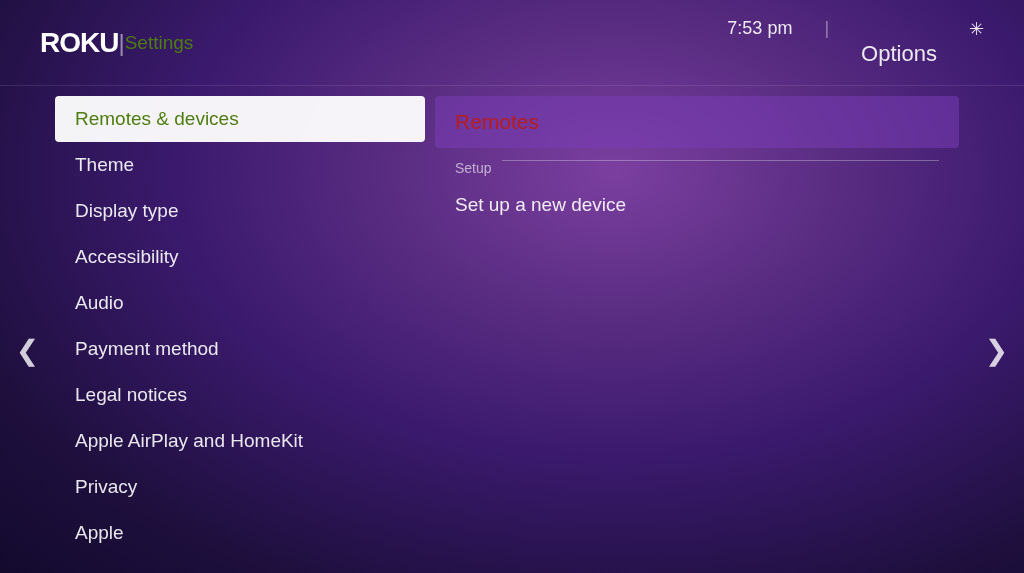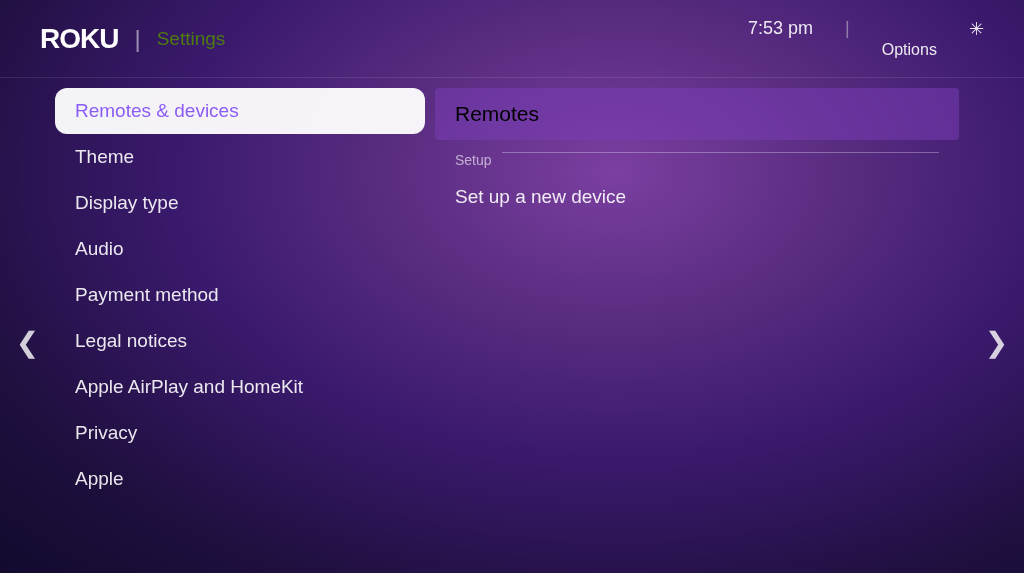--- a/index.html
+++ b/index.html
@@ -21,21 +21,20 @@
       display: flex;
       align-items: center;
       justify-content: space-between;
       padding: 18px 40px 18px 40px;
       border-bottom: 1px solid rgba(255,255,255,0.1);
     }
 
     .header-left {
       display: flex;
       align-items: center;
-      gap: 16px;
     }
 
     .roku-logo {
       font-size: 28px;
       font-weight: 900;
       color: white;
       letter-spacing: -1px;
     }
 
     .header-divider {
@@ -56,21 +55,21 @@
       gap: 32px;
       color: rgba(255,255,255,0.9);
       font-size: 18px;
     }
 
     .header-pipe {
       color: rgba(255,255,255,0.4);
     }
 
     .options-label {
-      font-size: 16px;
+      font-size: 22px;
       margin-top: 23px;
     }
 
     .options-asterisk {
       font-size: 18px;
     }
 
     .main-content {
       display: flex;
       height: calc(573px - 65px);
@@ -98,39 +97,39 @@
     .settings-item {
       padding: 12px 20px;
       font-size: 19px;
       cursor: pointer;
       border-radius: 4px;
       color: rgba(255,255,255,0.9);
     }
 
     .settings-item.active {
       background: rgba(255,255,255,0.95);
-      color: #8b5cf6;
+      color: #4d7c0f;
       font-weight: 500;
-      border-radius: 12px;
+      border-radius: 4px;
     }
 
     .right-panel {
       flex: 1;
       padding-top: 10px;
       padding-left: 10px;
       padding-right: 10px;
     }
 
     .right-panel-item {
       padding: 14px 20px;
       font-size: 21px;
       cursor: pointer;
       background: rgba(120, 60, 180, 0.55);
       border-radius: 4px;
-      color: #000000;
+      color: #b91c1c;
       margin-bottom: 2px;
     }
 
     .section-label {
       padding: 10px 20px 6px 20px;
       font-size: 14px;
       color: rgba(255,255,255,0.6);
       display: flex;
       align-items: flex-start;
       gap: 10px;
@@ -186,20 +185,23 @@
     <div class="settings-item active">
       <span>Remotes &amp; devices</span>
     </div>
     <div class="settings-item">
       <span>Theme</span>
     </div>
     <div class="settings-item">
       <span>Display type</span>
     </div>
     <div class="settings-item">
+      <span>Accessibility</span>
+    </div>
+    <div class="settings-item">
       <span>Audio</span>
     </div>
     <div class="settings-item">
       <span>Payment method</span>
     </div>
     <div class="settings-item">
       <span>Legal notices</span>
     </div>
     <div class="settings-item">
       <span>Apple AirPlay and HomeKit</span>

